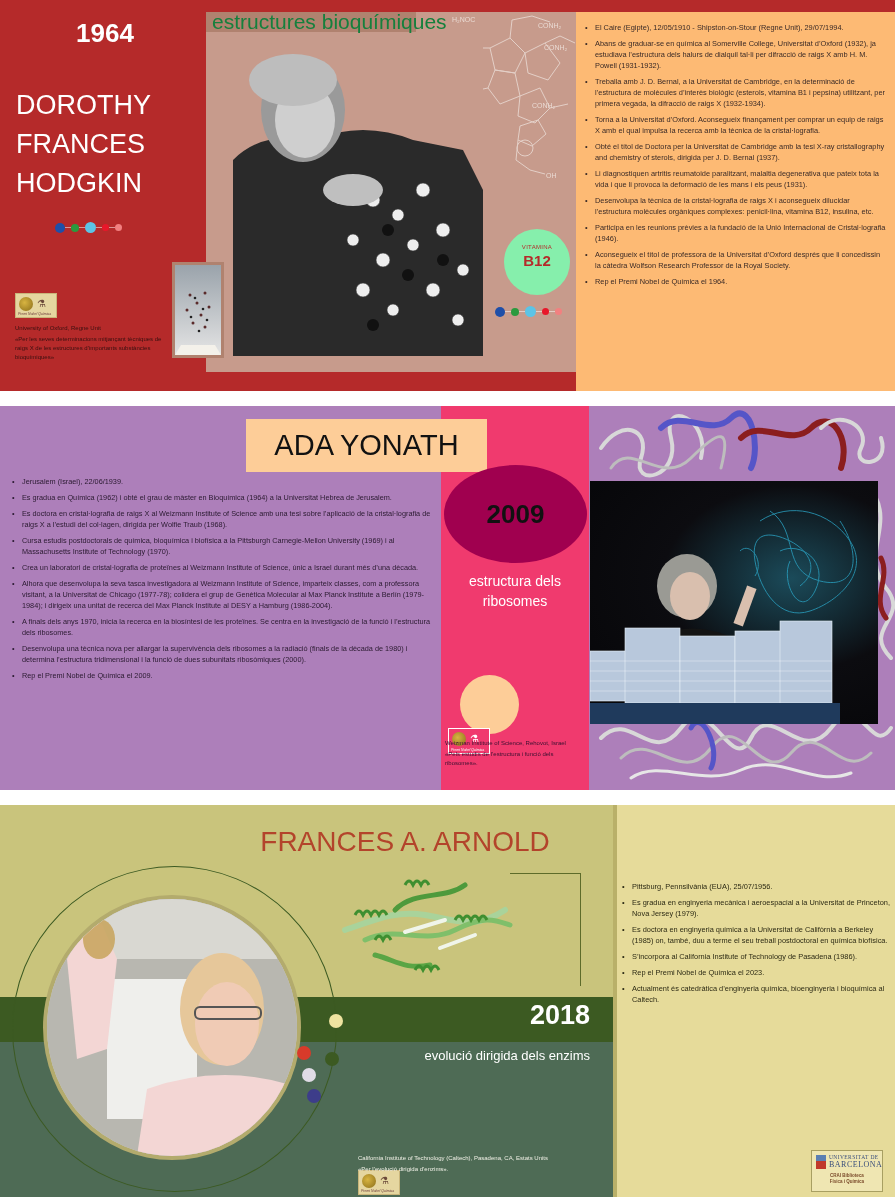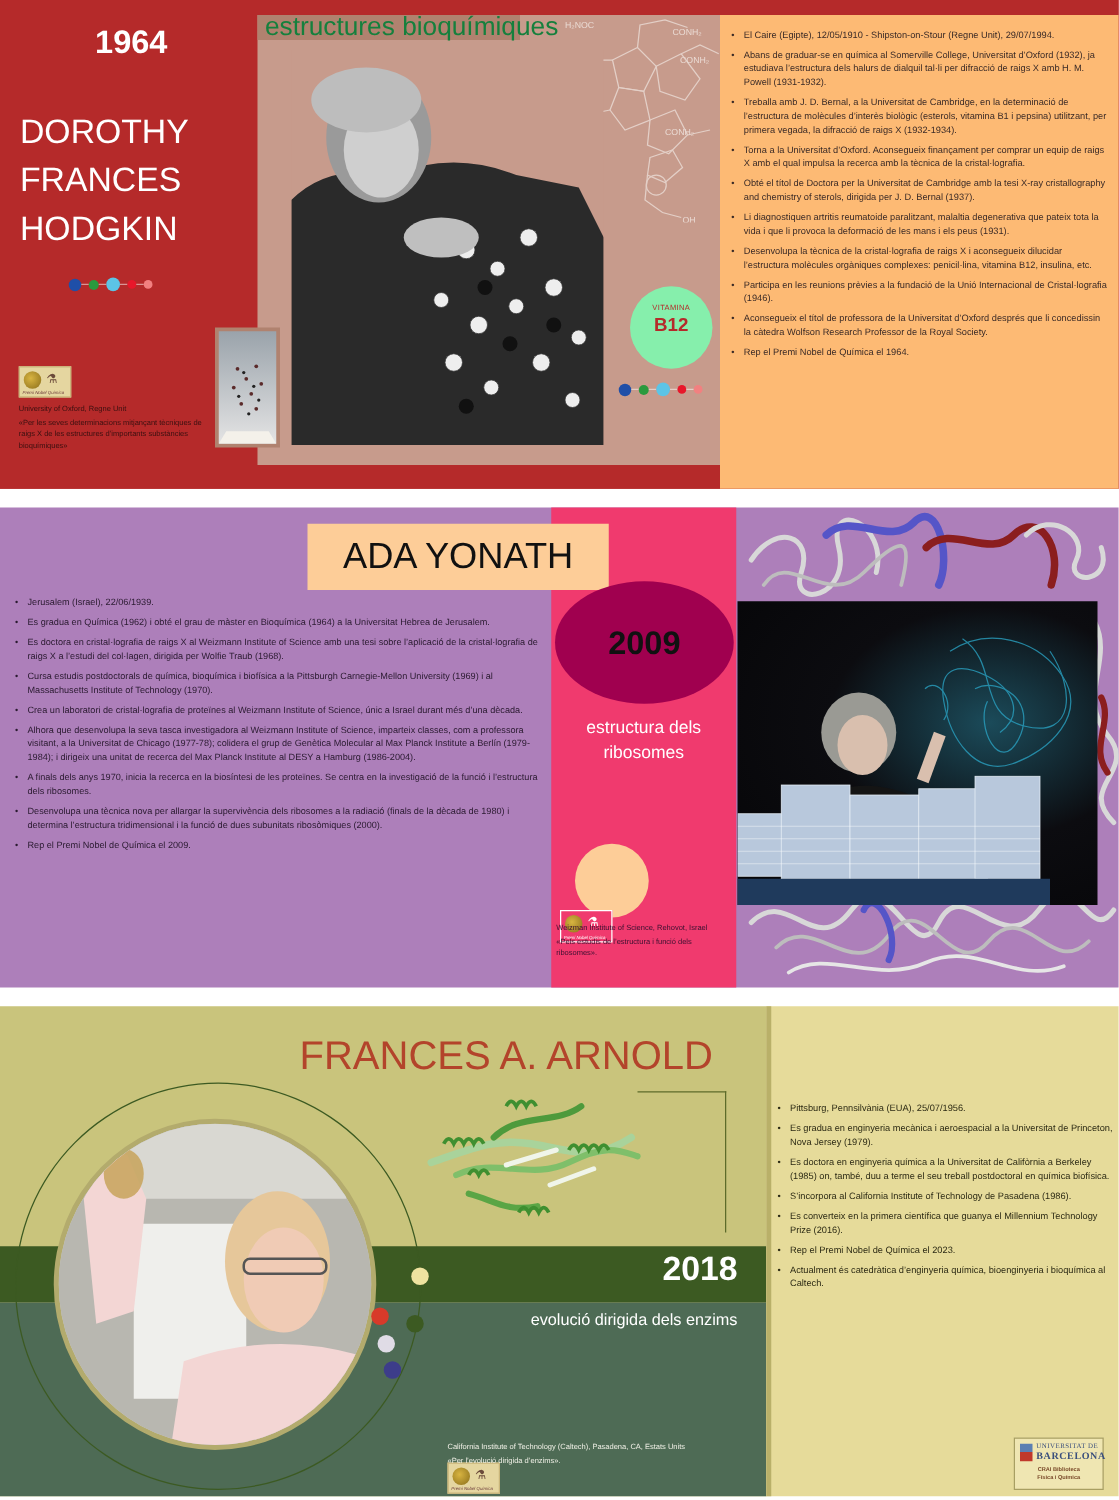--- a/index.html
+++ b/index.html
@@ -252,21 +252,21 @@
 <div class="abs" style="left:445px;top:739px;width:140px;color:#3a1030;font-size:6px;line-height:9px;">
   <div style="margin-bottom:2px;">Weizman Institute of Science, Rehovot, Israel</div>
   <div>«Pels estudis de l’estructura i funció dels ribosomes».</div>
 </div>
 
 <div class="abs" style="left:0;top:805px;width:613px;height:392px;background:#c9c47c;"></div>
 <div class="abs" style="left:0;top:997px;width:613px;height:45px;background:#3c5a22;"></div>
 <div class="abs" style="left:0;top:1042px;width:613px;height:155px;background:#4e6b55;"></div>
 <div class="abs" style="left:613px;top:805px;width:282px;height:392px;background:#e6db9a;border-left:4px solid #b9b069;"></div>
 
-<div class="abs" style="left:200px;top:826px;width:410px;text-align:center;color:#b3442b;font-size:32px;">FRANCES A. ARNOLD</div>
+<div class="abs" style="left:200px;top:826px;width:410px;text-align:center;color:#b3442b;font-size:28px;">FRANCES A. ARNOLD</div>
 
 <div class="abs" style="left:12px;top:866px;width:325px;height:326px;border-radius:50%;border:1.5px solid #3c5a22;"></div>
 <div class="abs" style="left:43px;top:895px;width:258px;height:265px;border-radius:50%;border:4px solid #b3ab6d;overflow:hidden;background:#cfcdc6;">
   <svg width="250" height="257">
     <rect width="250" height="257" fill="#b8b7b0"></rect>
     <rect x="60" y="80" width="90" height="140" fill="#efefec"></rect>
     <rect x="30" y="0" width="200" height="60" fill="#d9d8d2"></rect>
     <path d="M20,60 Q40,20 55,25 L70,60 L60,150 L30,160 Z" fill="#f3d6d4"></path>
     <ellipse cx="52" cy="40" rx="16" ry="20" fill="#c7a35a" opacity="0.85"></ellipse>
     <ellipse cx="175" cy="110" rx="42" ry="56" fill="#e6c79a"></ellipse>
@@ -313,27 +313,26 @@
   <div>California Institute of Technology (Caltech), Pasadena, CA, Estats Units</div>
   <div>«Per l’evolució dirigida d’enzims».</div>
 </div>
 
 <div class="abs" style="left:622px;top:881px;width:268px;color:#2c2a14;font-size:7.4px;line-height:11px;">
   <ul class="bullets">
     <li>Pittsburg, Pennsilvània (EUA), 25/07/1956.</li>
     <li>Es gradua en enginyeria mecànica i aeroespacial a la Universitat de Princeton, Nova Jersey (1979).</li>
     <li>Es doctora en enginyeria química a la Universitat de Califòrnia a Berkeley (1985) on, també, duu a terme el seu treball postdoctoral en química biofísica.</li>
     <li>S’incorpora al California Institute of Technology de Pasadena (1986).</li>
-    <li>Es converteix en la primera científica que guanya el Millennium Technology Prize (2016).</li>
     <li>Rep el Premi Nobel de Química el 2023.</li>
     <li>Actualment és catedràtica d’enginyeria química, bioenginyeria i bioquímica al Caltech.</li>
   </ul>
 </div>
 
 <div class="abs" style="left:811px;top:1150px;width:72px;height:42px;border:1px solid #a89f62;background:#efe6b2;">
   <span class="abs" style="left:4px;top:4px;width:10px;height:14px;background:linear-gradient(180deg,#5b7fb2 0%,#5b7fb2 45%,#c0392b 45%,#c0392b 100%);"></span>
   <span class="abs" style="left:17px;top:3px;font-family:'Liberation Serif',serif;font-size:5.5px;color:#3a4f7c;letter-spacing:0.4px;">UNIVERSITAT DE</span>
-  <span class="abs" style="left:17px;top:9px;font-family:'Liberation Serif',serif;font-size:8px;color:#3a4f7c;letter-spacing:0.5px;font-weight:bold;">BARCELONA</span>
+  <span class="abs" style="left:17px;top:9px;font-family:'Liberation Serif',serif;font-size:8px;color:#3a4f7c;letter-spacing:0.5px;">BARCELONA</span>
   <div class="abs" style="left:0;top:22px;width:100%;text-align:center;font-size:4.5px;line-height:6px;color:#7a4a2a;font-weight:bold;">
     <div>CRAI Biblioteca</div>
     <div>Física i Química</div>
   </div>
 </div>
 
 </body></html>

